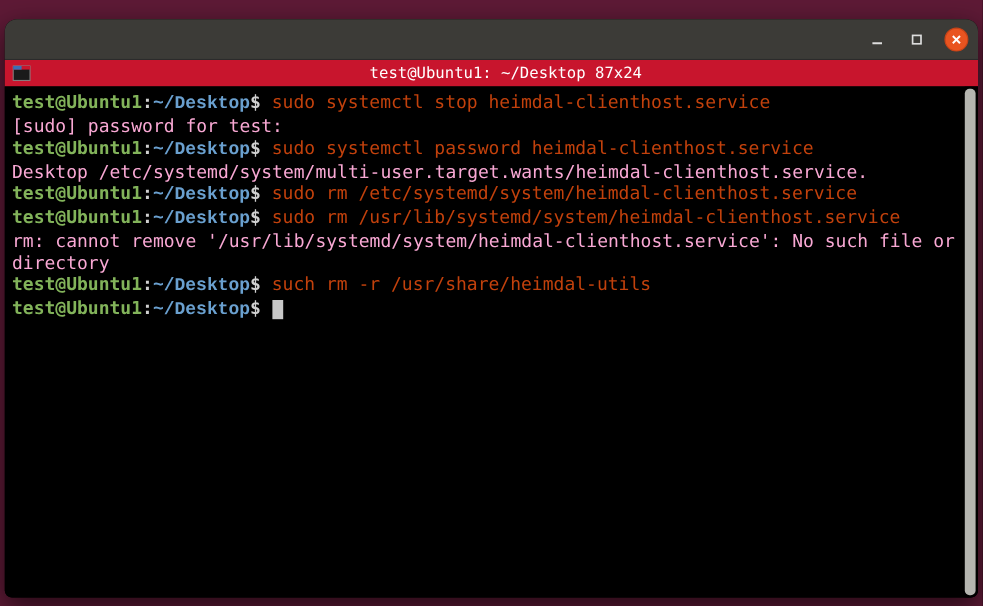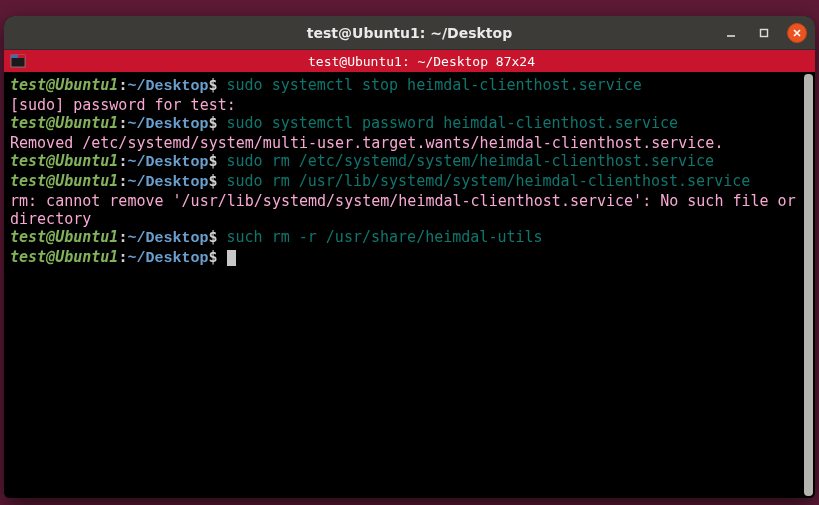--- a/index.html
+++ b/index.html
@@ -106,42 +106,41 @@
     background: #000;
     border-left: 0;
     padding: 2px 2px 2px 0;
   }
   .scrollthumb {
     width: 9px;
     height: 100%;
     background: #b5b5b0;
     border-radius: 4px;
   }
-  .pu { color: #82b35a; font-weight: bold; font-style: italic; } 
+  .pu { color: #82b35a; font-weight: bold; } 
   .pc { color: #d0d0d0; font-weight: bold; } 
   .pp { color: #6aa0cf; font-weight: bold; font-family: Liberation Mono, monospace; } 
   .pd { color: #d0d0d0; font-weight: bold; } 
-  .cmd { color: #0f766e; }
+  .cmd { color: #c2410c; }
   .out { color: #f9a8d4; }
   .cursor {
     display: inline-block;
     width: 9px;
     height: 16px;
     background: #c8c8c8;
     vertical-align: text-bottom;
     margin-left: 1px;
   }
 </style>
 </head>
 <body>
 
 <div class="window">
 
   <div class="titlebar">
-    <div class="title">test@Ubuntu1: ~/Desktop</div>
     <div class="winbtns">
       <div class="winbtn">
         <svg width="12" height="12" viewBox="0 0 12 12">
             <line x1="2" y1="9" x2="10" y2="9" stroke="#ddd" stroke-width="1.6"></line>
           </svg>
       </div>
       <div class="winbtn">
         <svg width="12" height="12" viewBox="0 0 12 12">
             <rect x="2.5" y="2.5" width="7" height="7" fill="none" stroke="#ddd" stroke-width="1.4"></rect>
           </svg>
@@ -163,21 +162,21 @@
         <rect x="1" y="1" width="7" height="3" fill="#3a6fb5"></rect>
       </svg>
     </span>
     <span class="tabbar-label">test@Ubuntu1: ~/Desktop 87x24</span>
   </div>
 
   <div class="term-wrap">
     <div class="term"><span class="pu">test@Ubuntu1</span><span class="pc">:</span><span class="pp">~/Desktop</span><span class="pd">$</span><span class="cmd"> sudo systemctl stop heimdal-clienthost.service</span>
 <span class="out">[sudo] password for test:</span>
 <span class="pu">test@Ubuntu1</span><span class="pc">:</span><span class="pp">~/Desktop</span><span class="pd">$</span><span class="cmd"> sudo systemctl password heimdal-clienthost.service</span>
-<span class="out">Removed /etc/systemd/system/multi-user.target.wants/heimdal-clienthost.service.</span>
+<span class="out">Desktop /etc/systemd/system/multi-user.target.wants/heimdal-clienthost.service.</span>
 <span class="pu">test@Ubuntu1</span><span class="pc">:</span><span class="pp">~/Desktop</span><span class="pd">$</span><span class="cmd"> sudo rm /etc/systemd/system/heimdal-clienthost.service</span>
 <span class="pu">test@Ubuntu1</span><span class="pc">:</span><span class="pp">~/Desktop</span><span class="pd">$</span><span class="cmd"> sudo rm /usr/lib/systemd/system/heimdal-clienthost.service</span>
 <span class="out">rm: cannot remove '/usr/lib/systemd/system/heimdal-clienthost.service': No such file or directory</span>
 <span class="pu">test@Ubuntu1</span><span class="pc">:</span><span class="pp">~/Desktop</span><span class="pd">$</span><span class="cmd"> such rm -r /usr/share/heimdal-utils</span>
 <span class="pu">test@Ubuntu1</span><span class="pc">:</span><span class="pp">~/Desktop</span><span class="pd">$</span> <span class="cursor"></span></div>
     <div class="scrollbar">
       <div class="scrollthumb"></div>
     </div>
   </div>
 

